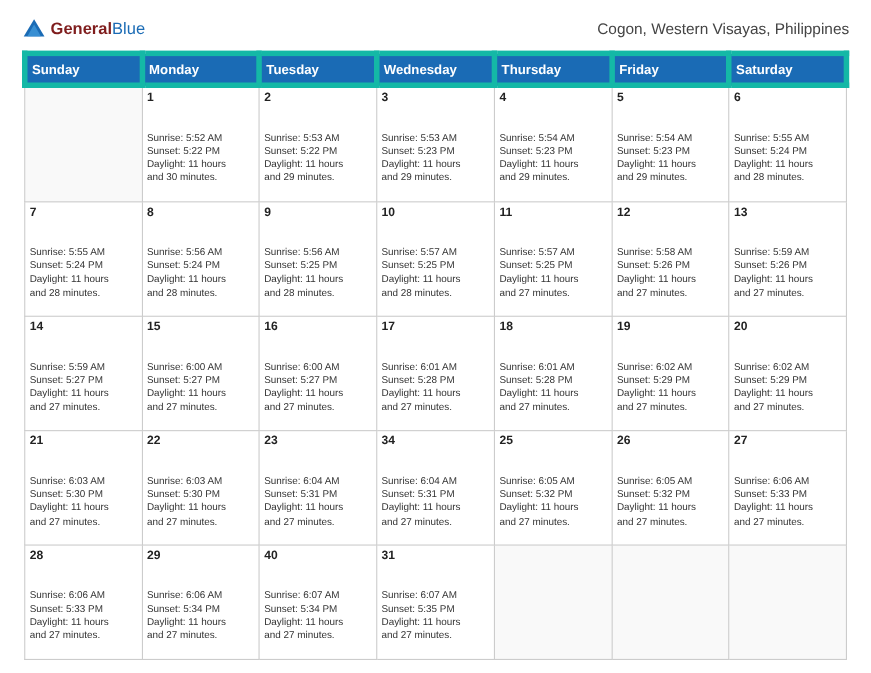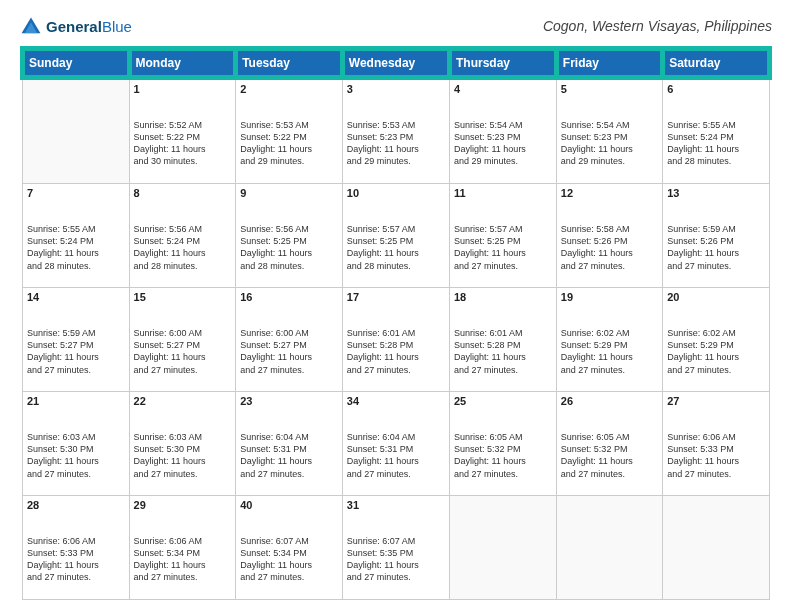--- a/index.html
+++ b/index.html
@@ -24,21 +24,21 @@
       margin-bottom: 8px;
     }
     .logo {
       display: flex;
       align-items: center;
       gap: 4px;
     }
     .logo-text-general {
       font-size: 15px;
       font-weight: bold;
-      color: #0c4a6e;
+      color: #7f1d1d;
     }
     .logo-text-blue {
       font-size: 15px;
       font-weight: normal;
       color: #1a6bb5;
     }
     .logo-icon {
       width: 22px;
       height: 22px;
     }
@@ -48,21 +48,20 @@
     .month-title {
       font-size: 36px;
       font-weight: bold;
       color: #222;
       line-height: 1.1;
     }
     .location {
       font-size: 14px;
       color: #444;
       margin-top: 2px;
-      font-style: italic;
     }
     .calendar {
       width: 100%;
       border-collapse: collapse;
       flex: 1;
     }
     .calendar th {
       background: #1a6bb5;
       color: #fff;
       font-size: 12px;

